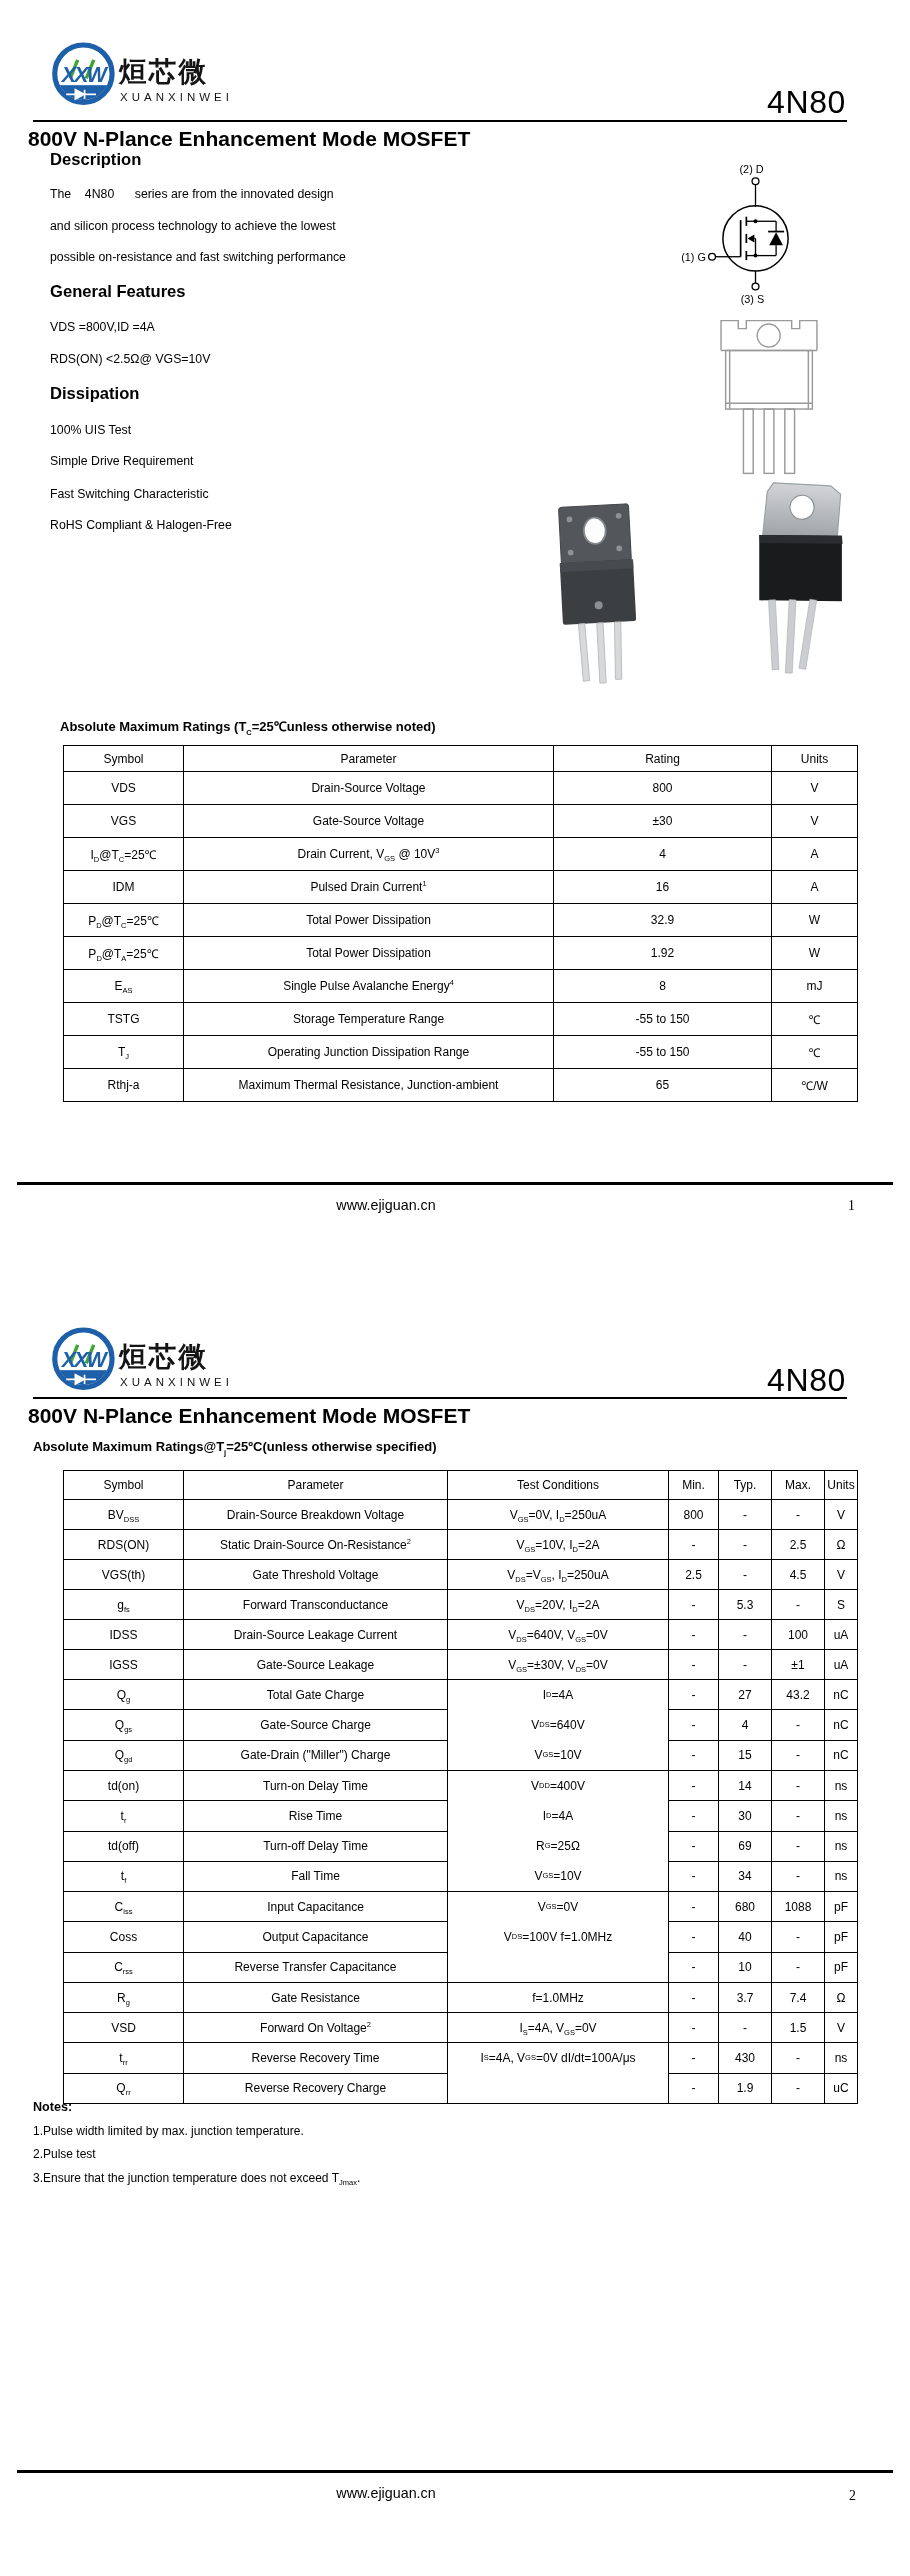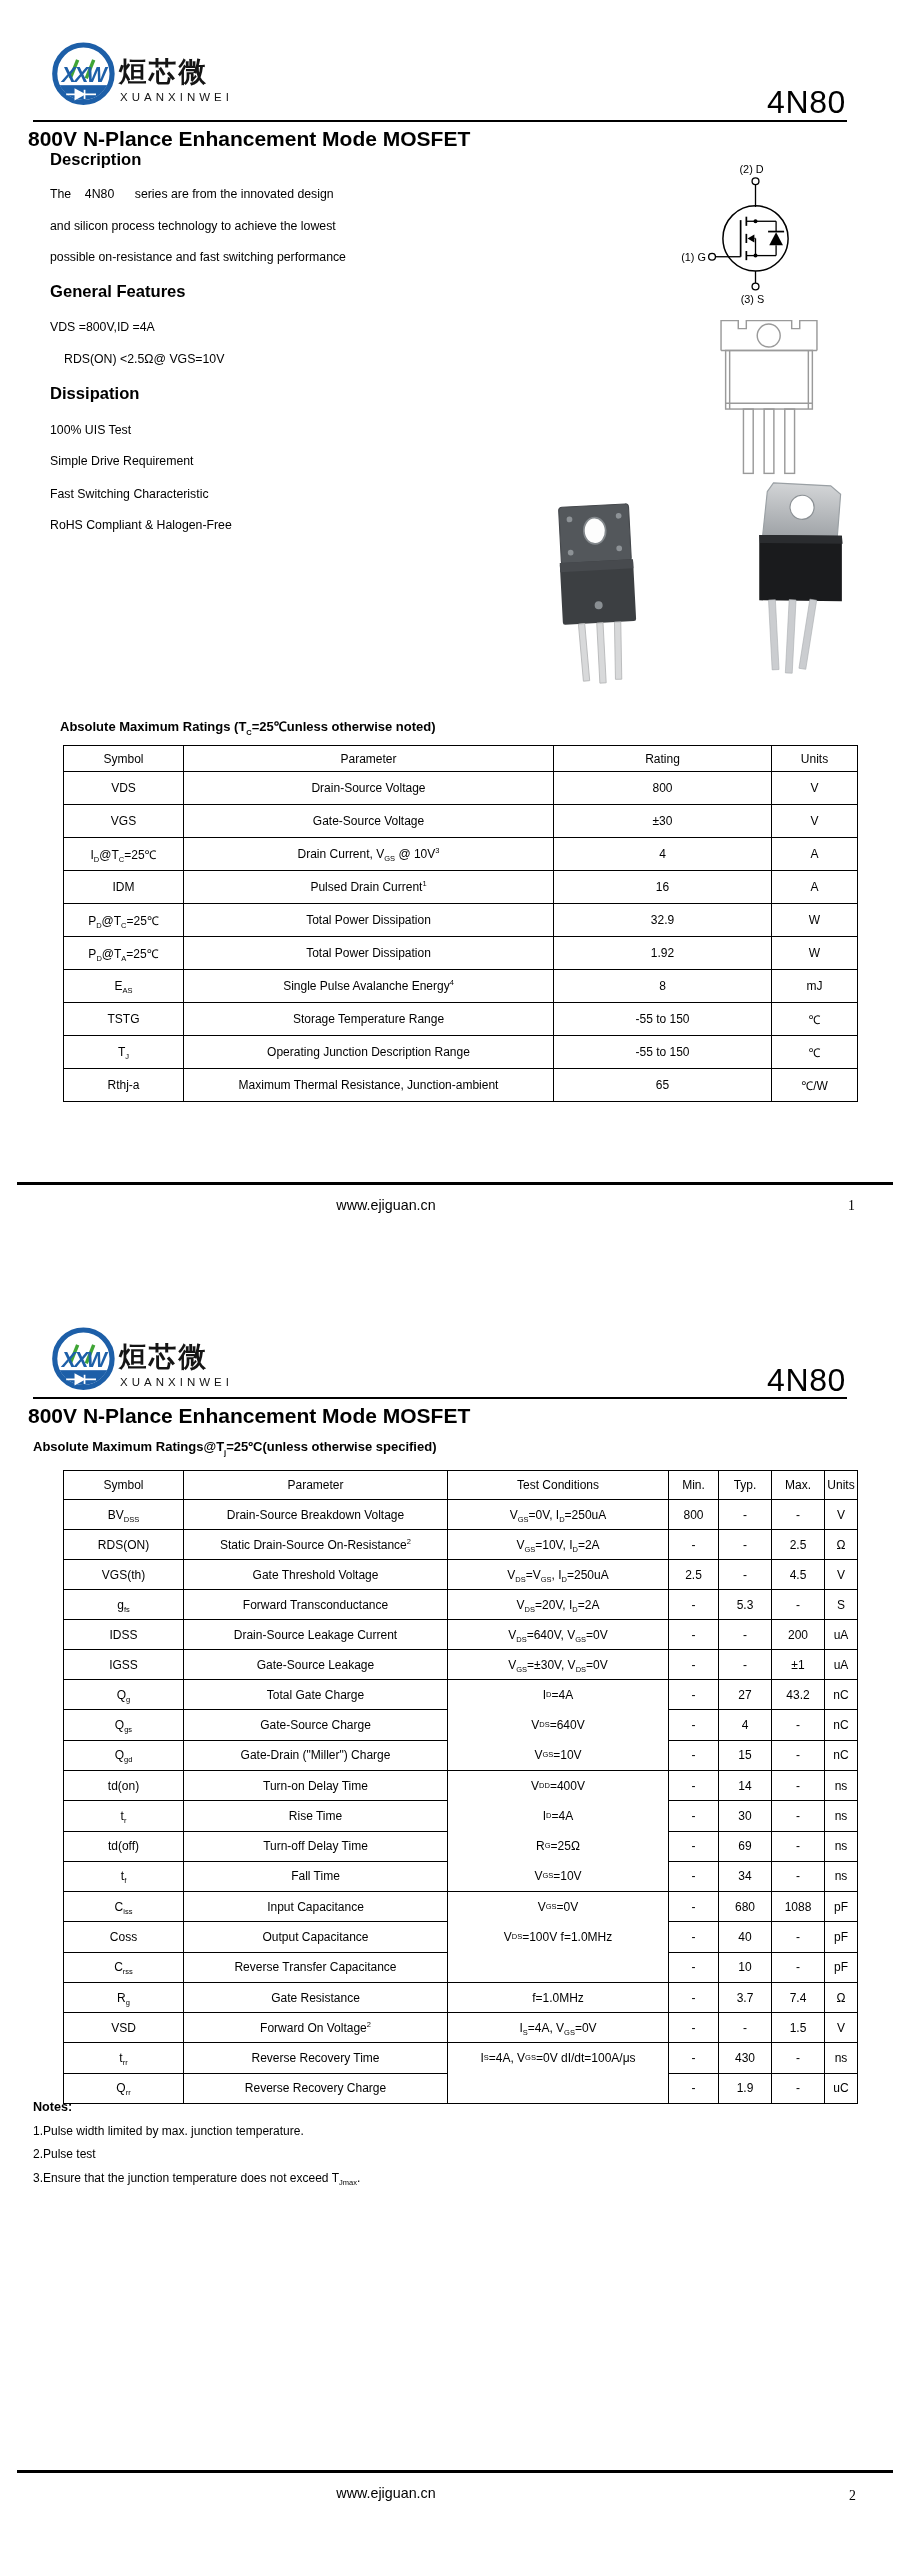--- a/index.html
+++ b/index.html
@@ -65,21 +65,21 @@
   <div class="abs rule" style="left:33px;top:120px;width:814px;"></div>
   <div class="abs subtitle" style="left:0;top:127px;">800V N-Plance Enhancement Mode MOSFET</div>
 
   <div class="abs sec-h" style="left:50px;top:150px;">Description</div>
   <div class="abs body-line pre" style="left:50px;top:187px;">The    4N80      series are from the innovated design</div>
   <div class="abs body-line" style="left:50px;top:219px;">and silicon process technology to achieve the lowest</div>
   <div class="abs body-line" style="left:50px;top:250px;">possible on-resistance and fast switching performance</div>
 
   <div class="abs sec-h" style="left:50px;top:282px;">General Features</div>
   <div class="abs body-line" style="left:50px;top:320px;">VDS =800V,ID =4A</div>
-  <div class="abs body-line" style="left:64px;top:352px;">RDS(ON) &lt;2.5Ω@ VGS=10V</div>
+  <div class="abs body-line" style="left:50px;top:352px;">RDS(ON) &lt;2.5Ω@ VGS=10V</div>
 
   <div class="abs sec-h" style="left:50px;top:384px;">Dissipation</div>
   <div class="abs body-line" style="left:50px;top:423px;">100% UIS Test</div>
   <div class="abs body-line" style="left:50px;top:454px;">Simple Drive Requirement</div>
   <div class="abs body-line" style="left:50px;top:487px;">Fast Switching Characteristic</div>
   <div class="abs body-line" style="left:50px;top:518px;">RoHS Compliant &amp; Halogen-Free</div>
 
   <svg class="abs" style="left:680px;top:164px;" width="143" height="142" viewBox="0 0 250 248">
     <g stroke="#000" stroke-width="2.3" fill="none">
       <circle cx="132" cy="30" r="6"></circle>
@@ -222,21 +222,21 @@
           <td>mJ</td>
         </tr>
         <tr>
           <td>TSTG</td>
           <td>Storage Temperature Range</td>
           <td>-55 to 150</td>
           <td>℃</td>
         </tr>
         <tr>
           <td>T<sub>J</sub></td>
-          <td>Operating Junction Description Range</td>
+          <td>Operating Junction Dissipation Range</td>
           <td>-55 to 150</td>
           <td>℃</td>
         </tr>
         <tr>
           <td>Rthj-a</td>
           <td>Maximum Thermal Resistance, Junction-ambient</td>
           <td>65</td>
           <td>℃/W</td>
         </tr>
       </tbody>
@@ -330,21 +330,21 @@
           <td>5.3</td>
           <td>-</td>
           <td>S</td>
         </tr>
         <tr class="grp">
           <td>IDSS</td>
           <td>Drain-Source Leakage Current</td>
           <td class="cond-td" rowspan="1">V<sub>DS</sub>=640V, V<sub>GS</sub>=0V</td>
           <td>-</td>
           <td>-</td>
-          <td>200</td>
+          <td>100</td>
           <td>uA</td>
         </tr>
         <tr class="grp">
           <td>IGSS</td>
           <td>Gate-Source Leakage</td>
           <td class="cond-td" rowspan="1">V<sub>GS</sub>=±30V, V<sub>DS</sub>=0V</td>
           <td>-</td>
           <td>-</td>
           <td>±1</td>
           <td>uA</td>

